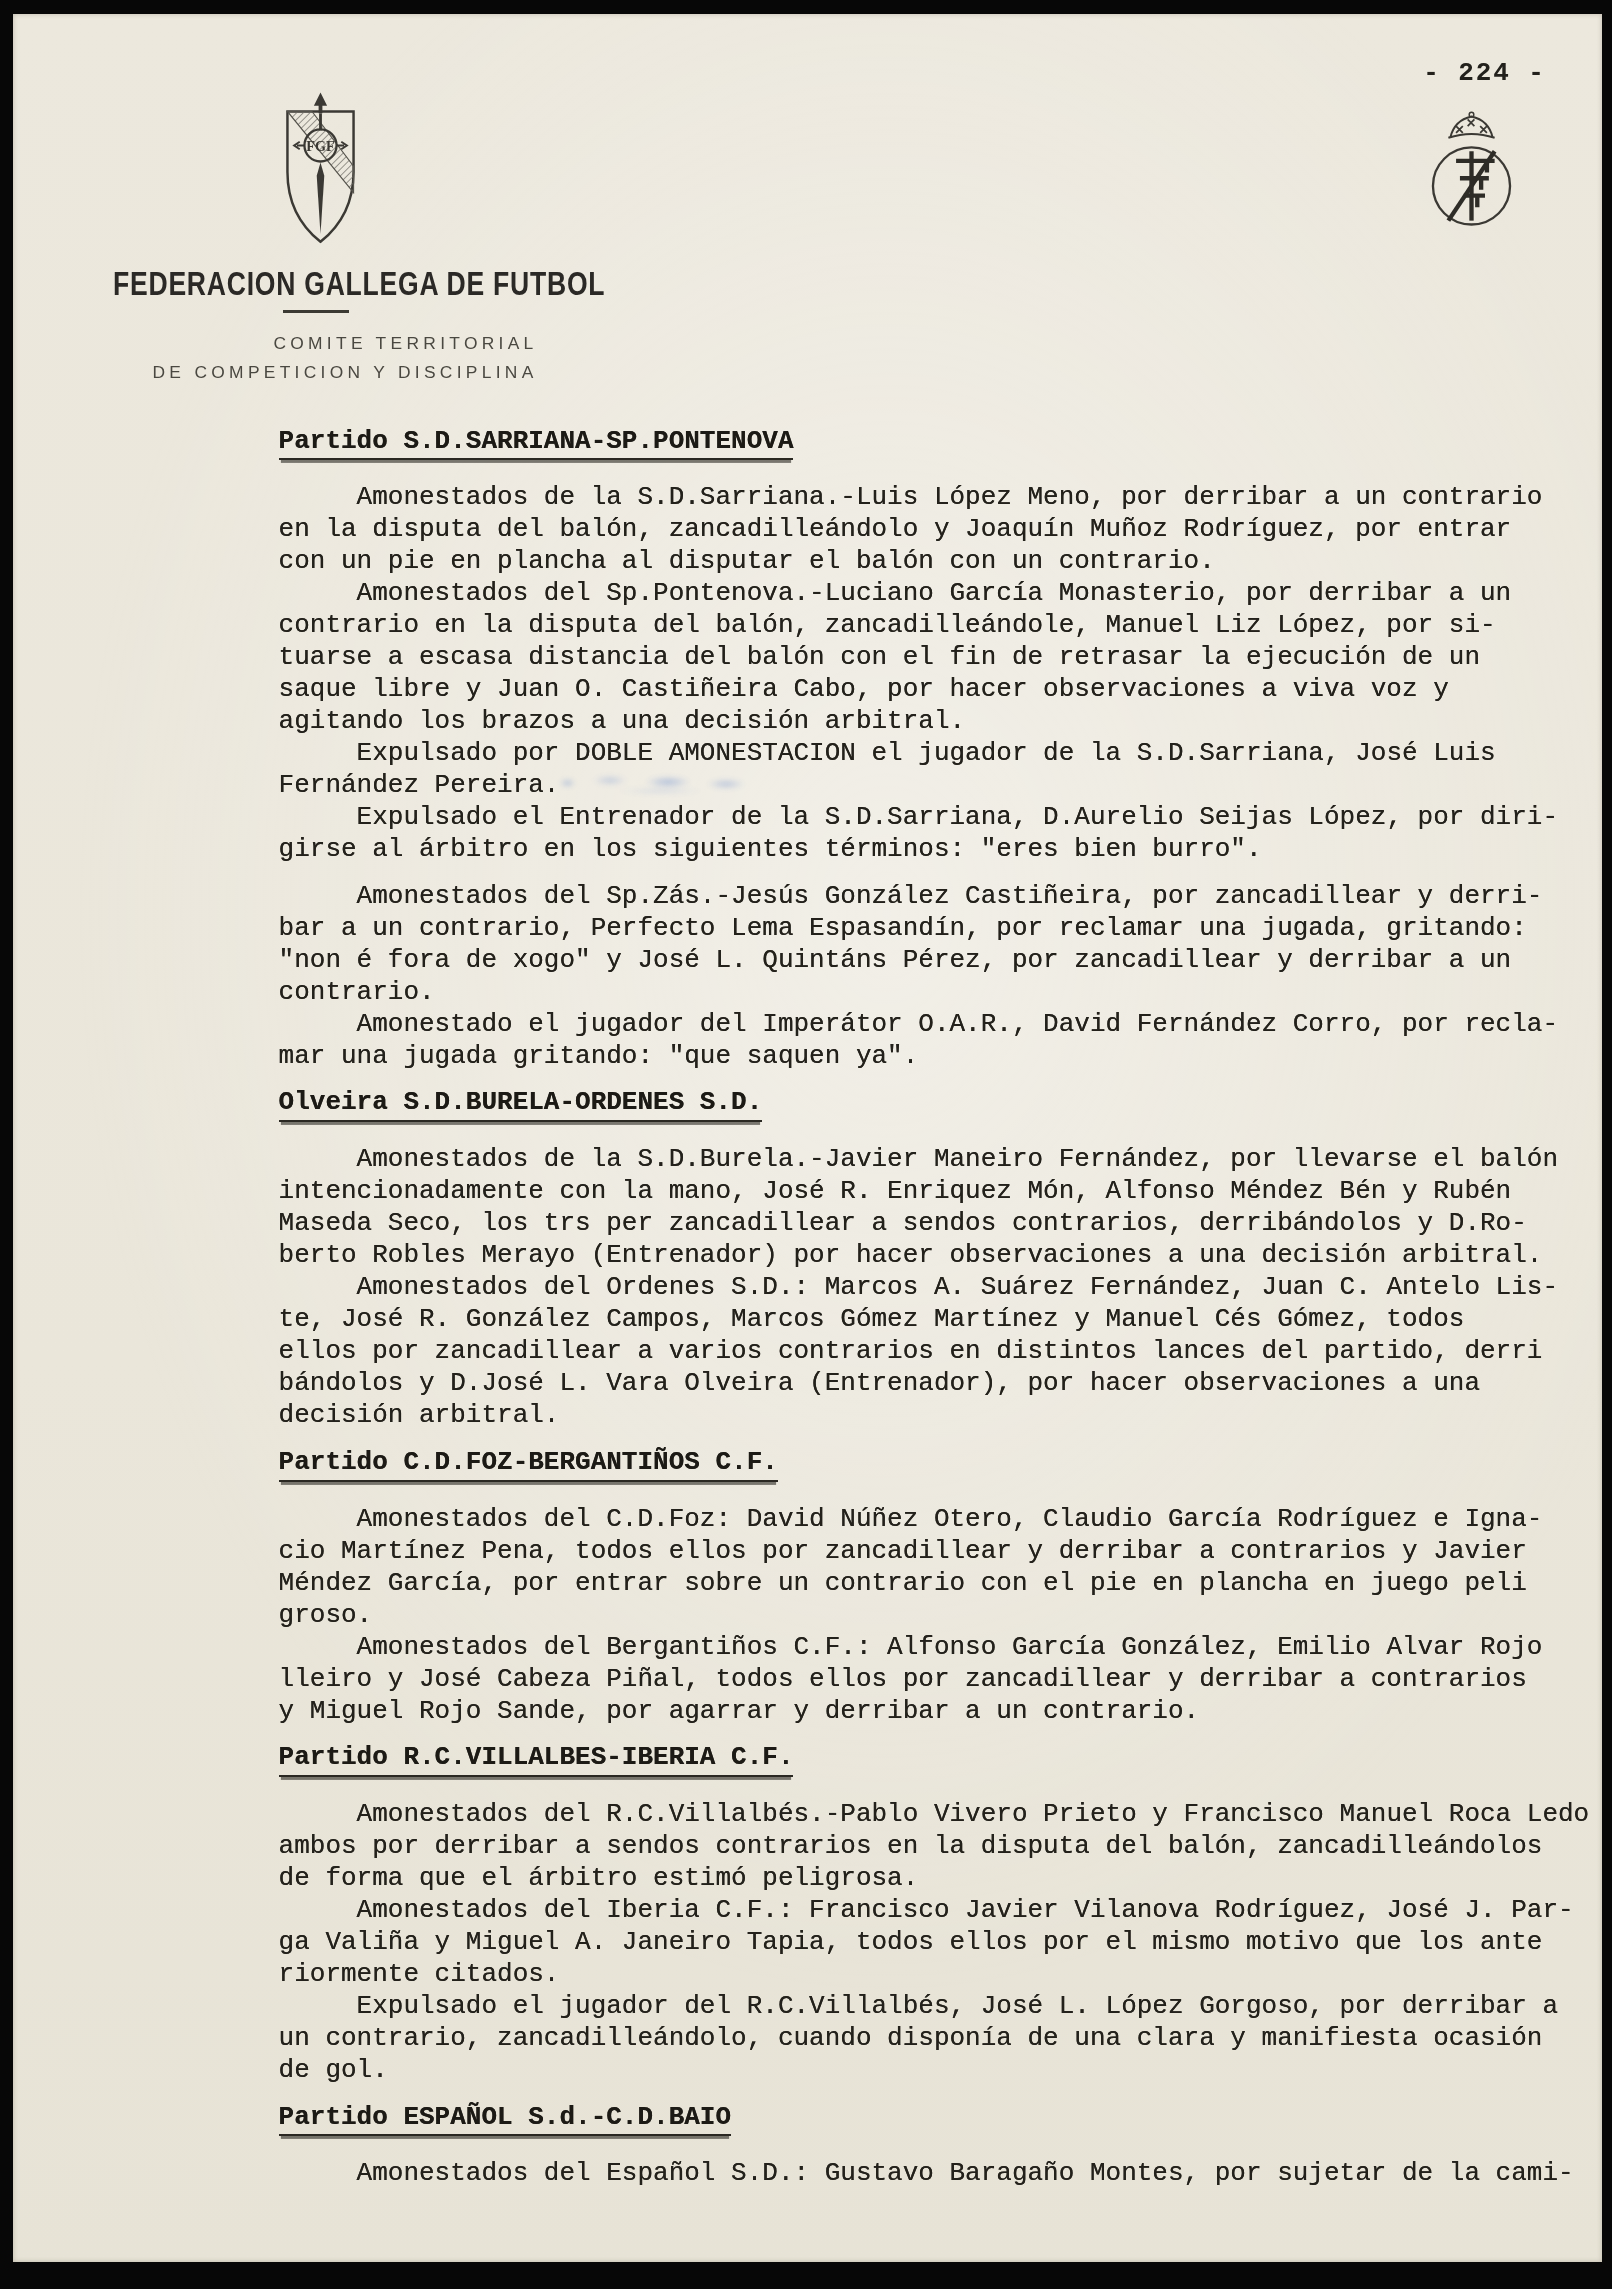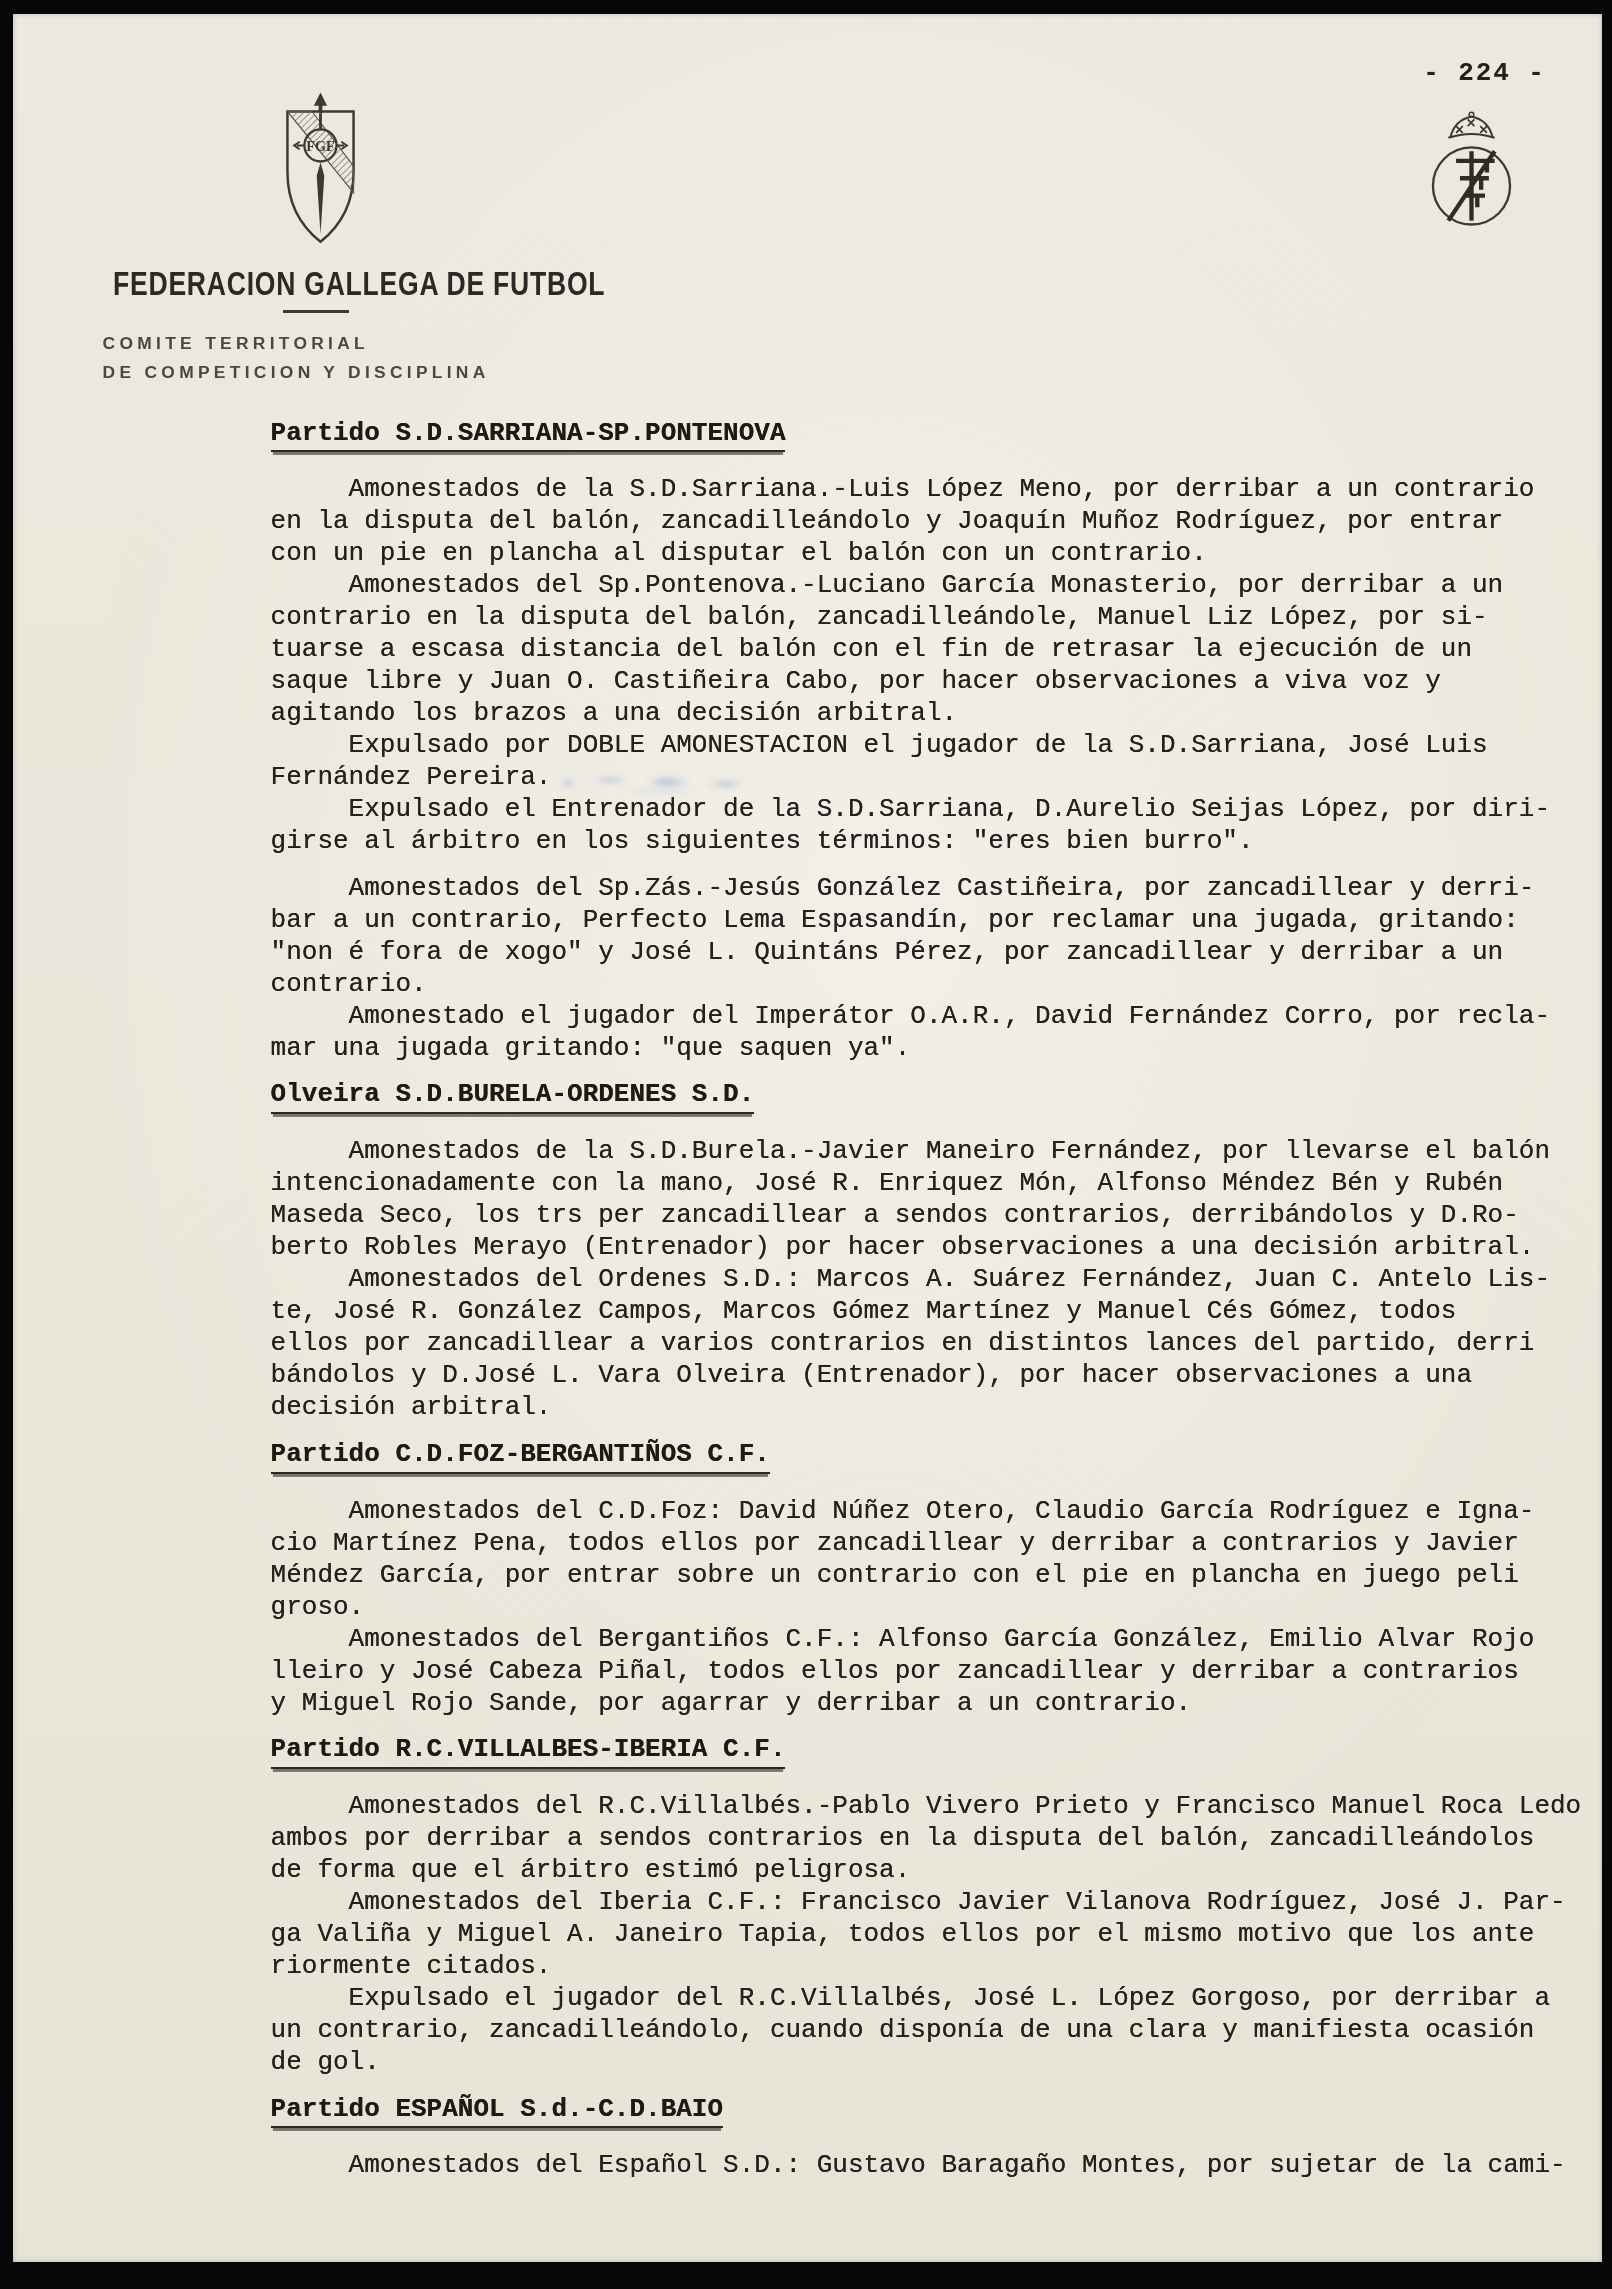--- a/index.html
+++ b/index.html
@@ -20,37 +20,37 @@
   
   .fgf-shield{position:absolute;left:265px;top:76px;}
   .fed-title{
     position:absolute;left:100px;top:250px;white-space:nowrap;
     font-family:"Liberation Sans",sans-serif;font-weight:bold;
     font-size:34px;letter-spacing:1px;color:#2b2926;
     transform:scaleX(0.78);transform-origin:left center;
   }
   .title-rule{position:absolute;left:270px;top:296px;width:66px;height:3.9px;background:#3c3a33;}
   .committee{
-    position:absolute;left:90px;top:319px;width:444px;text-align:left;
-    font-family:"Liberation Sans",sans-serif;font-weight:bold;color:#4a4841;
+    position:absolute;left:81px;top:319px;width:444px;text-align:right;
+    font-family:"Liberation Sans",sans-serif;font-weight:normal;color:#4a4841;
   }
   .committee .c1{font-size:17.4px;letter-spacing:4.3px;margin-bottom:8.7px;}
   .committee .c2{font-size:17.4px;letter-spacing:4.3px;}
   .page-number{
     position:absolute;left:1356px;top:44px;width:232px;text-align:center;
     font-size:26px;font-weight:bold;letter-spacing:1.9px;color:#23211c;
   }
   .rfef-crest{position:absolute;left:1414px;top:91px;}
   
   .doc-body{
     position:absolute;left:258px;top:403px;width:1342px;
     font-size:26px;line-height:32px;color:#23211b;
     text-shadow:0 0 0.5px rgba(35,33,27,.85);
   }
-  .section{margin:0;}
+  .section{margin:8px;}
   .section + .section{margin-top:14.5px;}
   .hline{margin:0 0 21px 0;line-height:32px;}
   .partido{
     display:inline-block;font-weight:bold;color:#1c1a15;
     border-bottom:2.9px solid #2a2822;padding-bottom:1.9px;
     box-shadow:0 4.8px 0 -1.9px rgba(42,40,34,.6);
   }
   .para{white-space:pre-wrap;margin:0;}
   
   .smudge{

